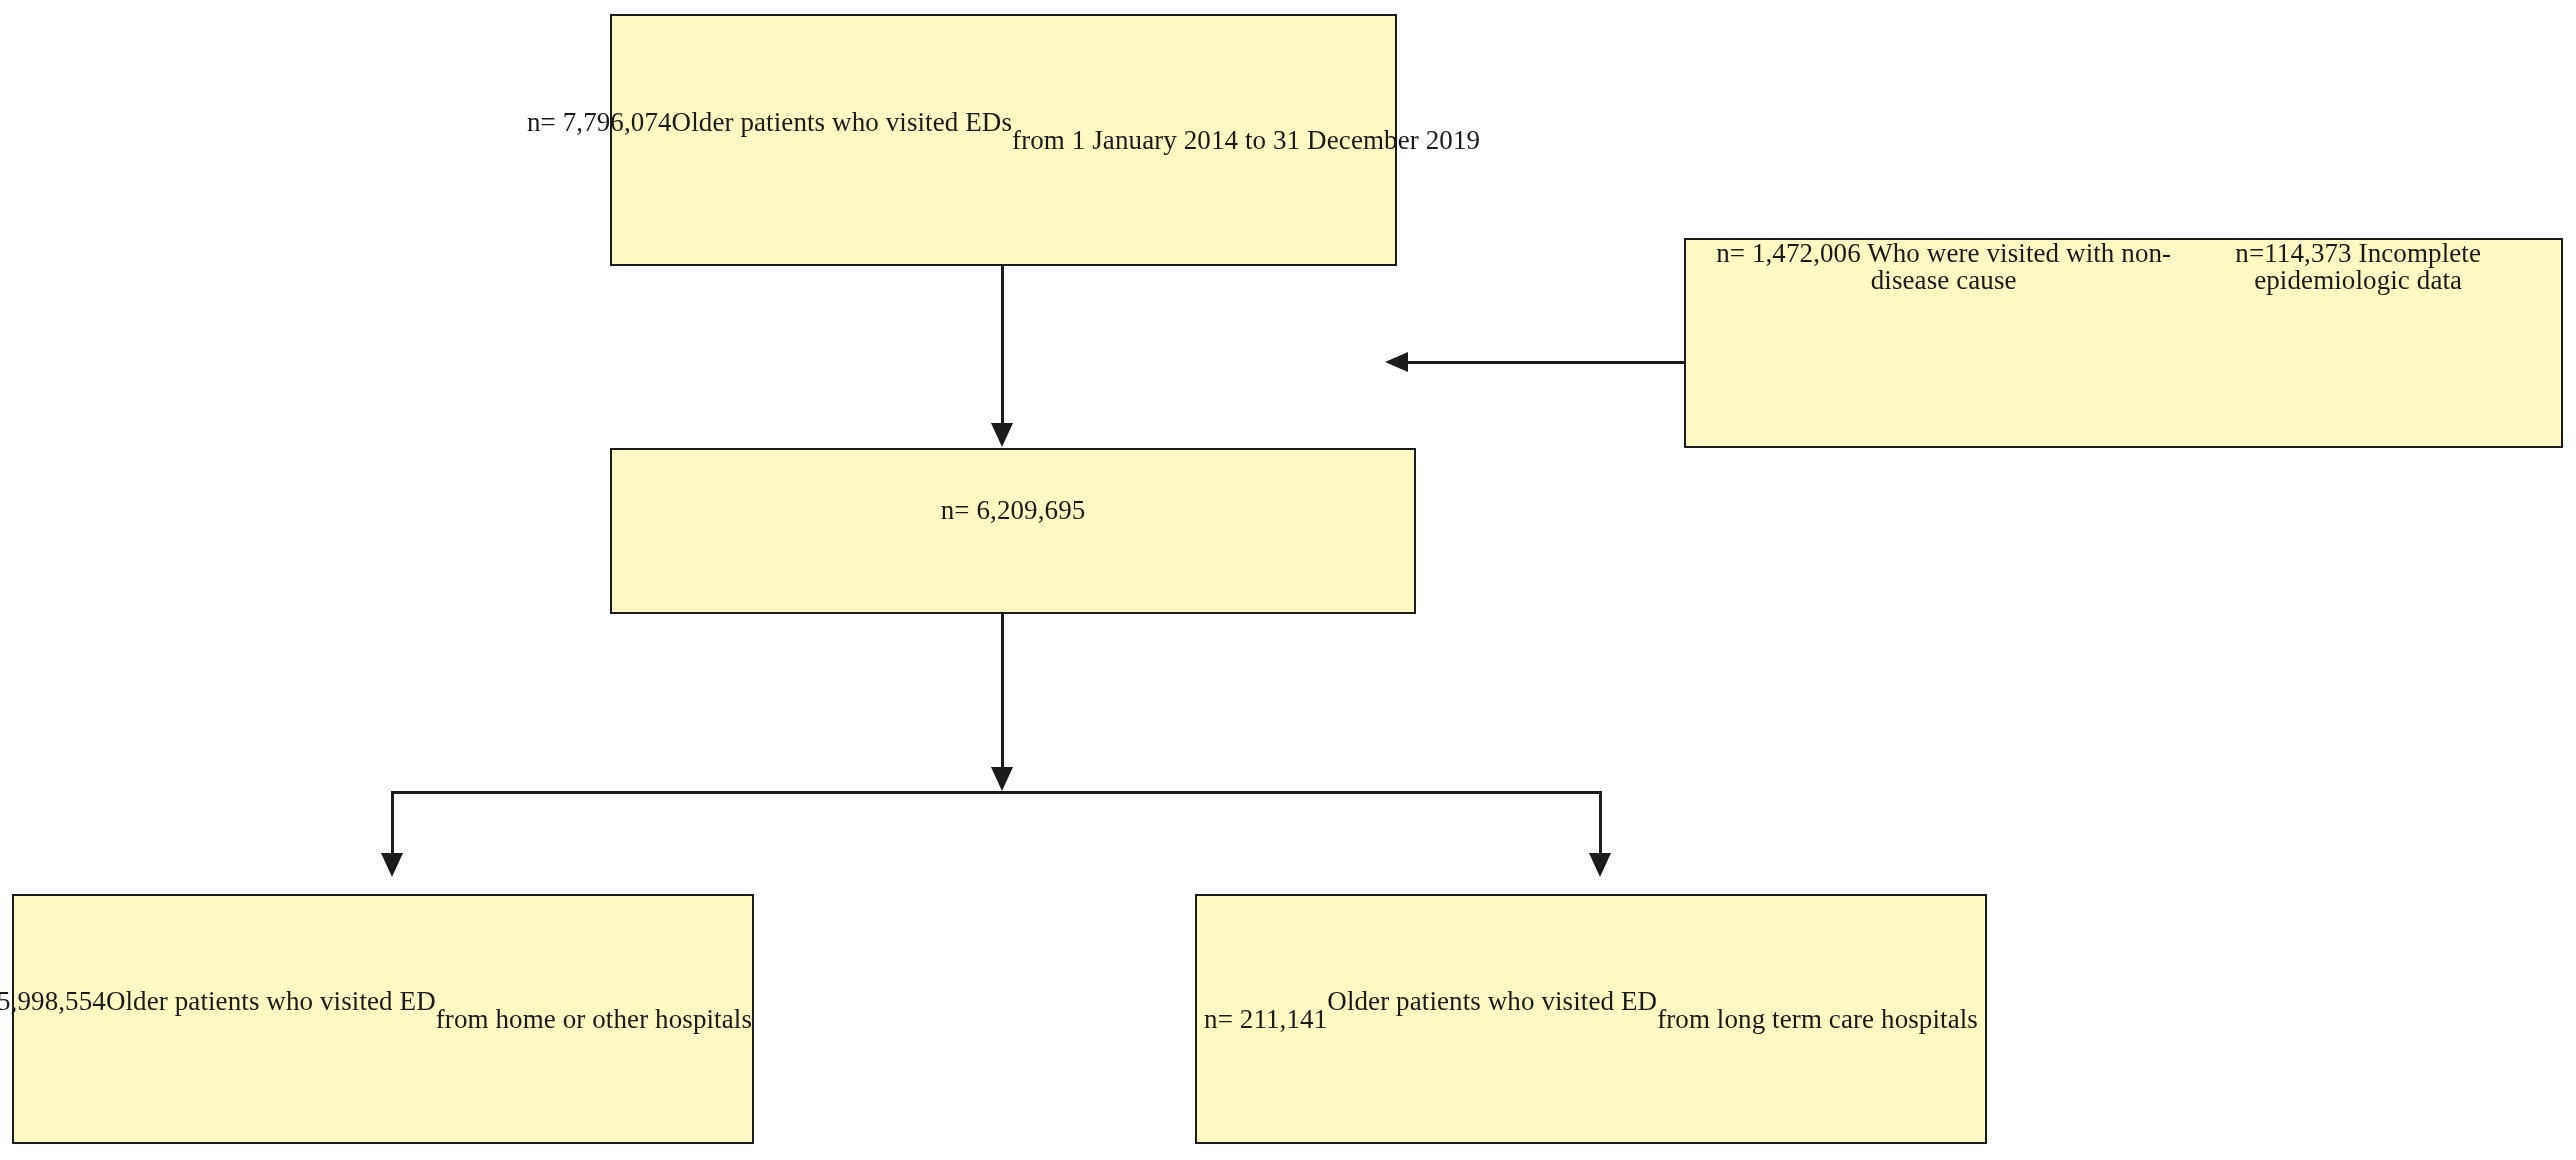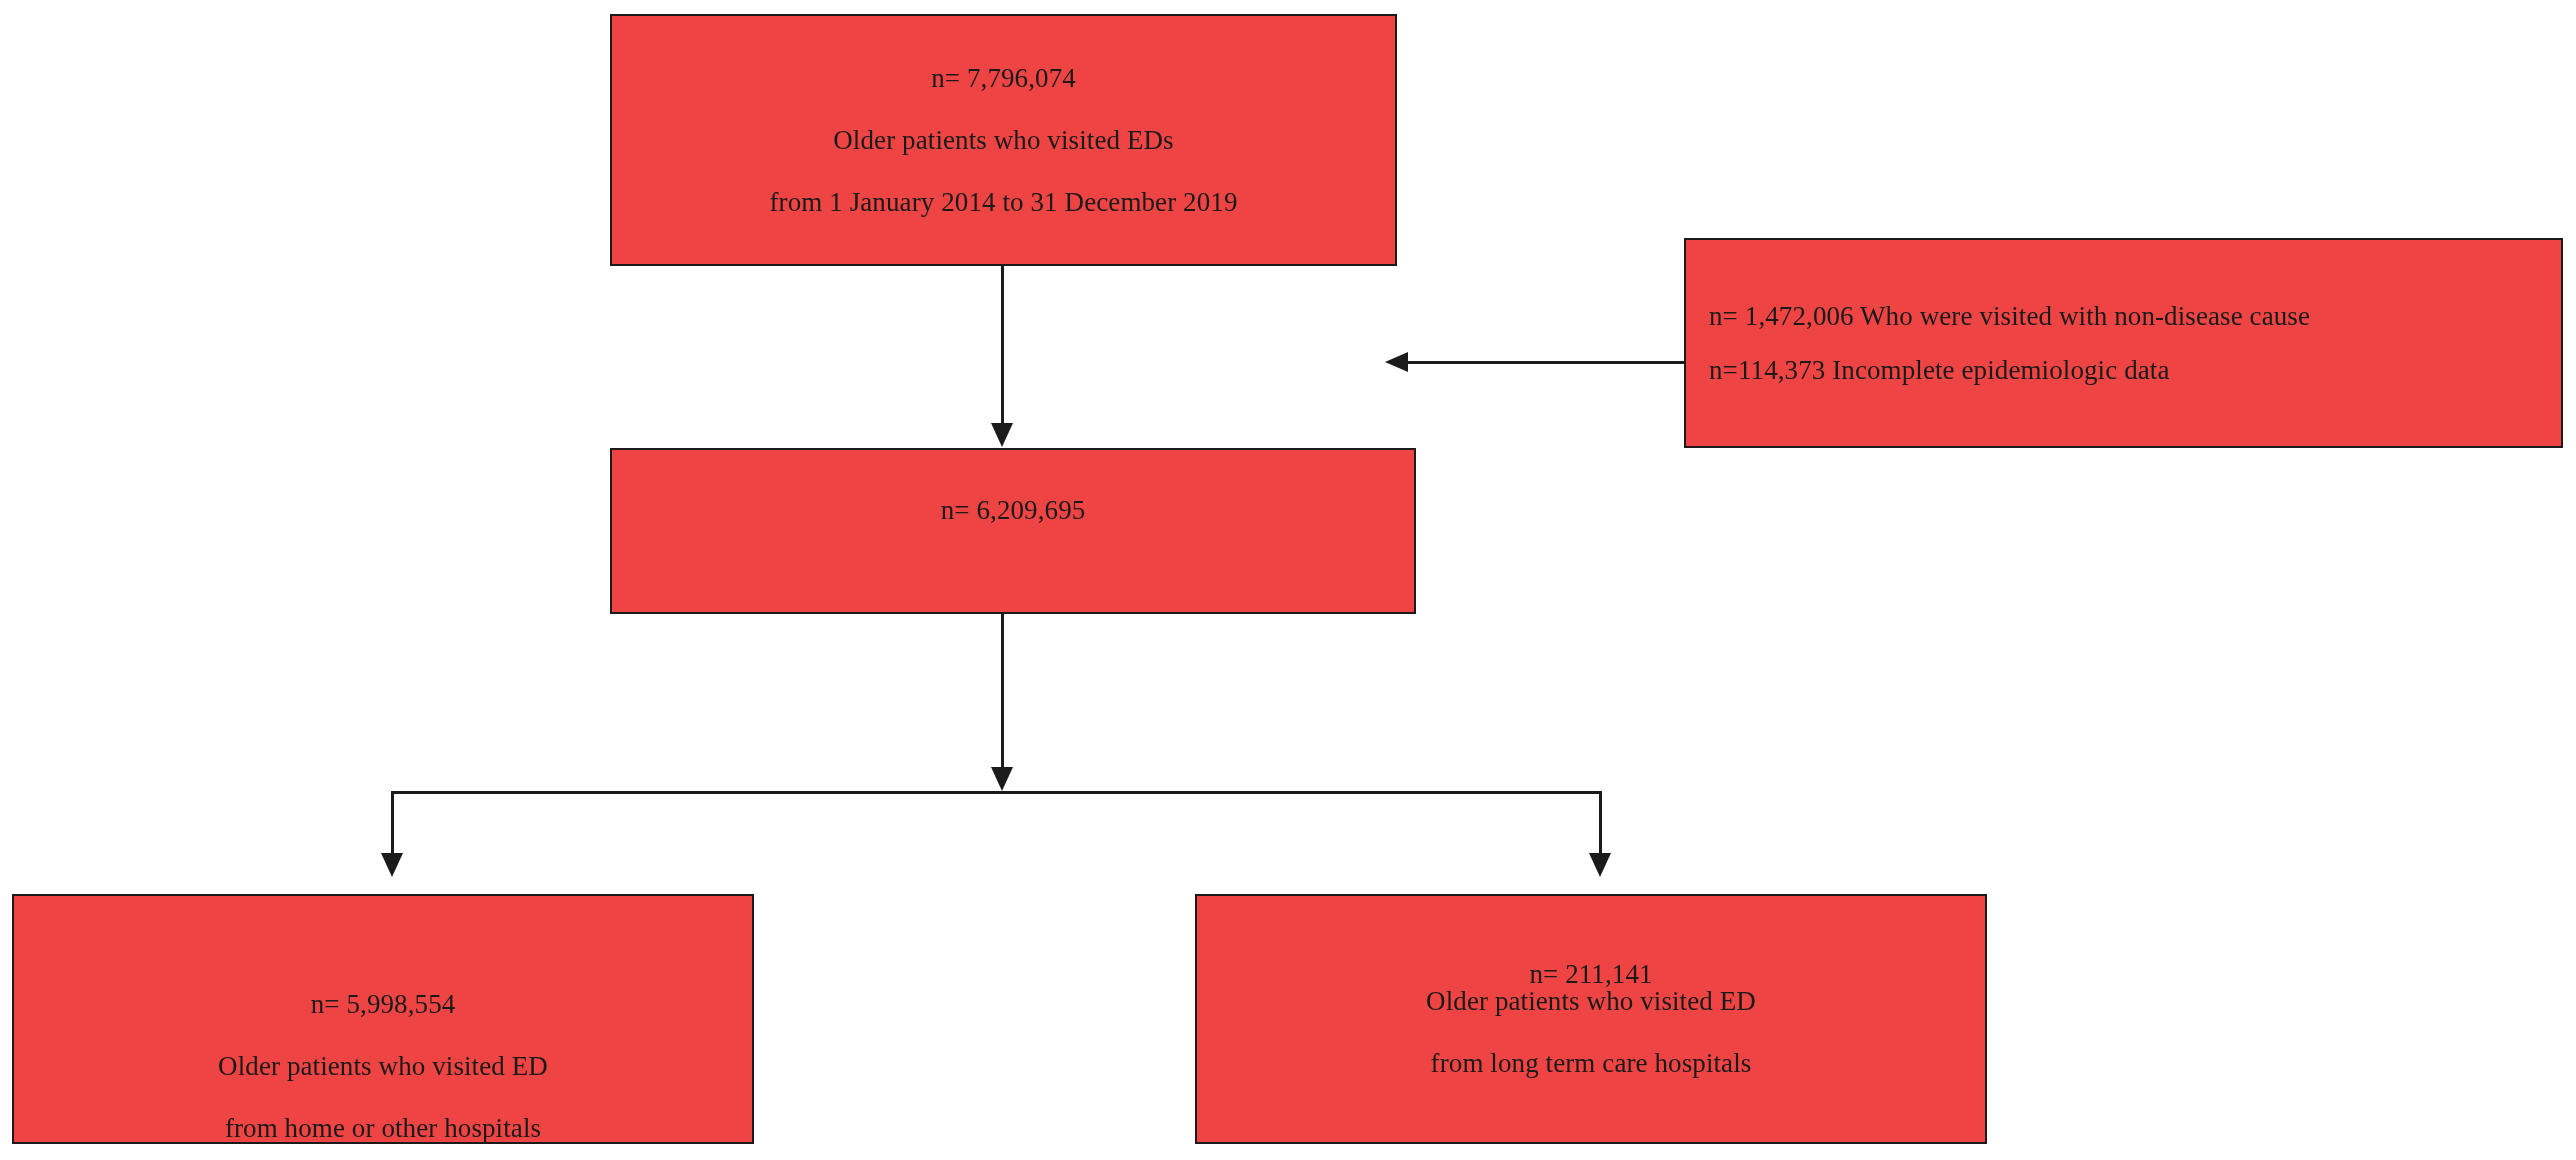--- a/index.html
+++ b/index.html
@@ -12,24 +12,23 @@
     width: 2576px;
     height: 1160px;
     background: #ffffff;
     font-family: "Liberation Serif", "DejaVu Serif", serif;
     color: #1a1a1a;
     overflow: hidden;
   }
   .fc-box {
     position: absolute;
     border: 2px solid #1b1b1b;
-    background: #ef4444;
+    background: #fef9c3;
     box-sizing: border-box;
     display: flex;
-    flex-direction: column;
     justify-content: center;
   }
   .fc-box.center-text {
     align-items: center;
     text-align: center;
   }
   .fc-box.left-text {
     align-items: flex-start;
     text-align: center;
   }

